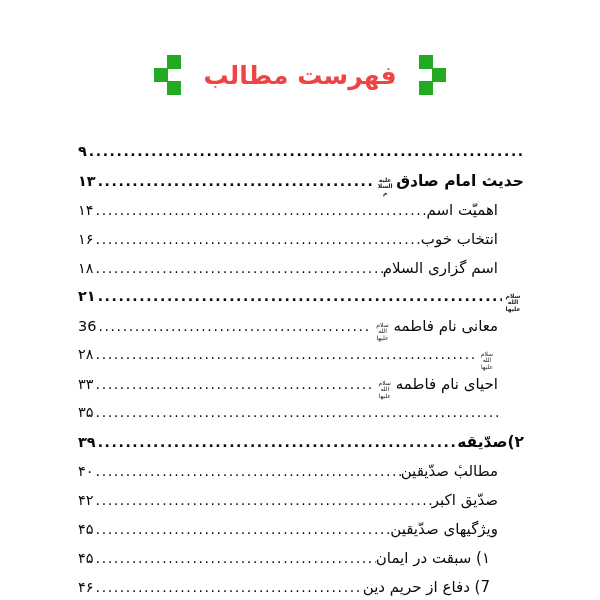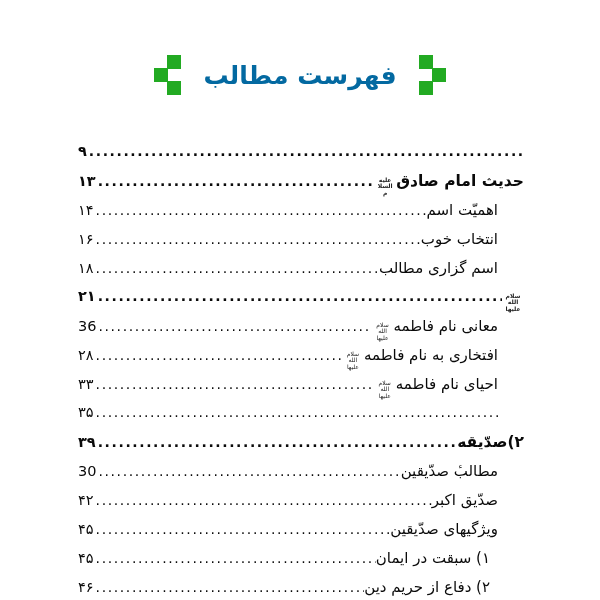--- a/index.html
+++ b/index.html
@@ -7,21 +7,21 @@
     width:600px;height:600px;overflow:hidden;position:relative;
     background:#ffffff;color:#111;
     font-family:"DejaVu Sans",sans-serif;
   }
   
   .header{
     position:absolute;top:50px;left:0;width:600px;height:50px;
     display:flex;justify-content:center;align-items:center;gap:22px;
   }
   .page-title{
-    font-size:25px;font-weight:bold;color:#0369a1;direction:rtl;white-space:nowrap;
+    font-size:25px;font-weight:bold;color:#ef4444;direction:rtl;white-space:nowrap;
   }
   .deco{position:relative;width:27px;height:40px;flex:0 0 auto;}
   .deco .sq{position:absolute;width:14px;height:14px;background:#22aa22;}
   
   .deco.right .s1{left:0;top:0;}
   .deco.right .s2{left:13px;top:13px;}
   .deco.right .s3{left:0;top:26px;}
   
   .deco.left .s1{left:13px;top:0;}
   .deco.left .s2{left:0;top:13px;}
@@ -95,40 +95,39 @@
     <span class="p">۱۴</span>
   </div>
 
   <div class="row l1">
     <span class="t">انتخاب خوب</span>
     <span class="dots"></span>
     <span class="p">۱۶</span>
   </div>
 
   <div class="row l1">
-    <span class="t">اسم گزاری مطالب</span>
+    <span class="t">اسم گزاری السلام</span>
     <span class="dots"></span>
     <span class="p">۱۸</span>
   </div>
 
   <div class="row b">
     <span class="hon">سلام الله علیها</span>
     <span class="dots"></span>
     <span class="p">۲۱</span>
   </div>
 
   <div class="row l1">
     <span class="t">معانی نام فاطمه</span>
     <span class="hon">سلام الله علیها</span>
     <span class="dots"></span>
     <span class="p">36</span>
   </div>
 
   <div class="row l1">
-    <span class="t">افتخاری به نام فاطمه</span>
     <span class="hon">سلام الله علیها</span>
     <span class="dots"></span>
     <span class="p">۲۸</span>
   </div>
 
   <div class="row l1">
     <span class="t">احیای نام فاطمه</span>
     <span class="hon">سلام الله علیها</span>
     <span class="dots"></span>
     <span class="p">۳۳</span>
@@ -141,21 +140,21 @@
 
   <div class="row b">
     <span class="t">۲)صدّیقه</span>
     <span class="dots"></span>
     <span class="p">۳۹</span>
   </div>
 
   <div class="row l1">
     <span class="t">مطالبٔ صدّیقین</span>
     <span class="dots"></span>
-    <span class="p">30</span>
+    <span class="p">۴۰</span>
   </div>
 
   <div class="row l1">
     <span class="t">صدّیق اکبر</span>
     <span class="dots"></span>
     <span class="p">۴۲</span>
   </div>
 
   <div class="row l1">
     <span class="t">ویژگیهای صدّیقین</span>
@@ -163,18 +162,18 @@
     <span class="p">۴۵</span>
   </div>
 
   <div class="row l2">
     <span class="t">۱) سبقت در ایمان</span>
     <span class="dots"></span>
     <span class="p">۴۵</span>
   </div>
 
   <div class="row l2">
-    <span class="t">۲) دفاع از حریم دین</span>
+    <span class="t">7) دفاع از حریم دین</span>
     <span class="dots"></span>
     <span class="p">۴۶</span>
   </div>
 
 </div>
 
 </body></html>

